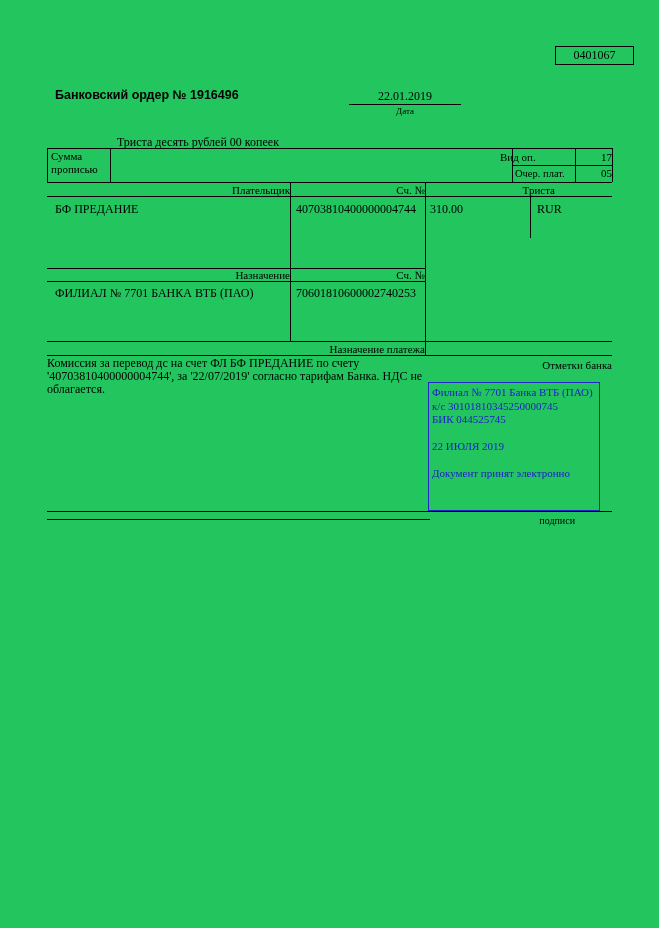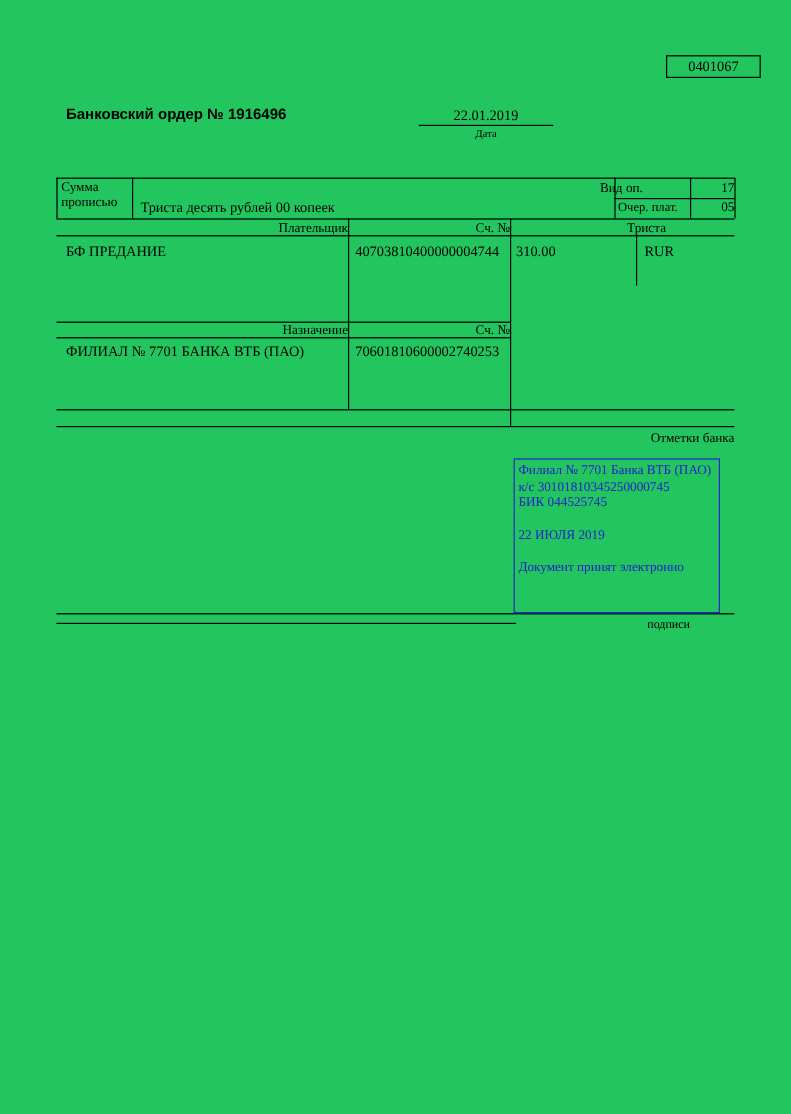--- a/index.html
+++ b/index.html
@@ -13,21 +13,21 @@
   .t10{font-size:10px;line-height:11px;}
   .ctr{text-align:right;font-family:Liberation Serif, serif;}
   #form-code{left:555px;top:46px;width:77px;height:17px;border:1px solid #000;
              font-size:12px;line-height:17px;text-align:center;box-sizing:content-box;}
   #title{left:55px;top:88px;font-family:"Liberation Sans","DejaVu Sans",sans-serif;
          font-weight:bold;font-size:12.5px;line-height:15px;}
   #date-value{left:349px;top:89px;width:112px;text-align:center;font-size:12px;line-height:14px;}
   #date-line{left:349px;top:104px;width:112px;}
   #date-label{left:349px;top:106px;width:112px;text-align:center;font-size:9px;line-height:10px;}
   #amount-words-label{left:51px;top:150px;width:57px;font-size:11px;line-height:13px;}
-  #amount-words-value{left:117px;top:166px;font-size:12px;line-height:14px;}
+  #amount-words-value{left:117px;top:135px;font-size:12px;line-height:14px;}
   #purpose-text{left:47px;top:357px;width:385px;font-size:12px;line-height:13.2px;}
   #stamp{left:428px;top:382px;width:164px;height:121px;border:1px solid #2424cd;
          color:#2020cc;font-size:11px;line-height:13.5px;padding:3px 3px;box-sizing:content-box;}
   .stamp-line{min-height:13.5px;}
 </style>
 </head>
 <body>
 
 <div id="page">
 
@@ -73,20 +73,22 @@
   <div class="abs t12" style="left:296px;top:202px;">40703810400000004744</div>
   <div class="abs t12" style="left:430px;top:202px;">310.00</div>
   <div class="abs t12" style="left:537px;top:202px;">RUR</div>
 
   <div class="abs t11 ctr" style="left:110px;top:269px;width:180px;">Назначение</div>
   <div class="abs t11 ctr" style="left:290px;top:269px;width:135px;">Сч. №</div>
 
   <div class="abs t12" style="left:55px;top:286px;">ФИЛИАЛ № 7701 БАНКА ВТБ (ПАО)</div>
   <div class="abs t12" style="left:296px;top:286px;">70601810600002740253</div>
 
+  <div class="abs t11 ctr" style="left:47px;top:343px;width:378px;">Назначение платежа</div>
+  <div class="abs" id="purpose-text">Комиссия за перевод дс на счет ФЛ БФ ПРЕДАНИЕ по счету '40703810400000004744', за '22/07/2019' согласно тарифам Банка. НДС не облагается.</div>
 
   <div class="abs t11 ctr" style="left:425px;top:359px;width:187px;">Отметки банка</div>
 
   <div class="abs" id="stamp" style="border-color: rgb(36, 36, 205); color: rgb(32, 32, 204);">
     <div class="stamp-line">Филиал № 7701 Банка ВТБ (ПАО)</div>
     <div class="stamp-line">к/с 30101810345250000745</div>
     <div class="stamp-line">БИК 044525745</div>
     <div class="stamp-line"></div>
     <div class="stamp-line">22 ИЮЛЯ 2019</div>
     <div class="stamp-line"></div>

